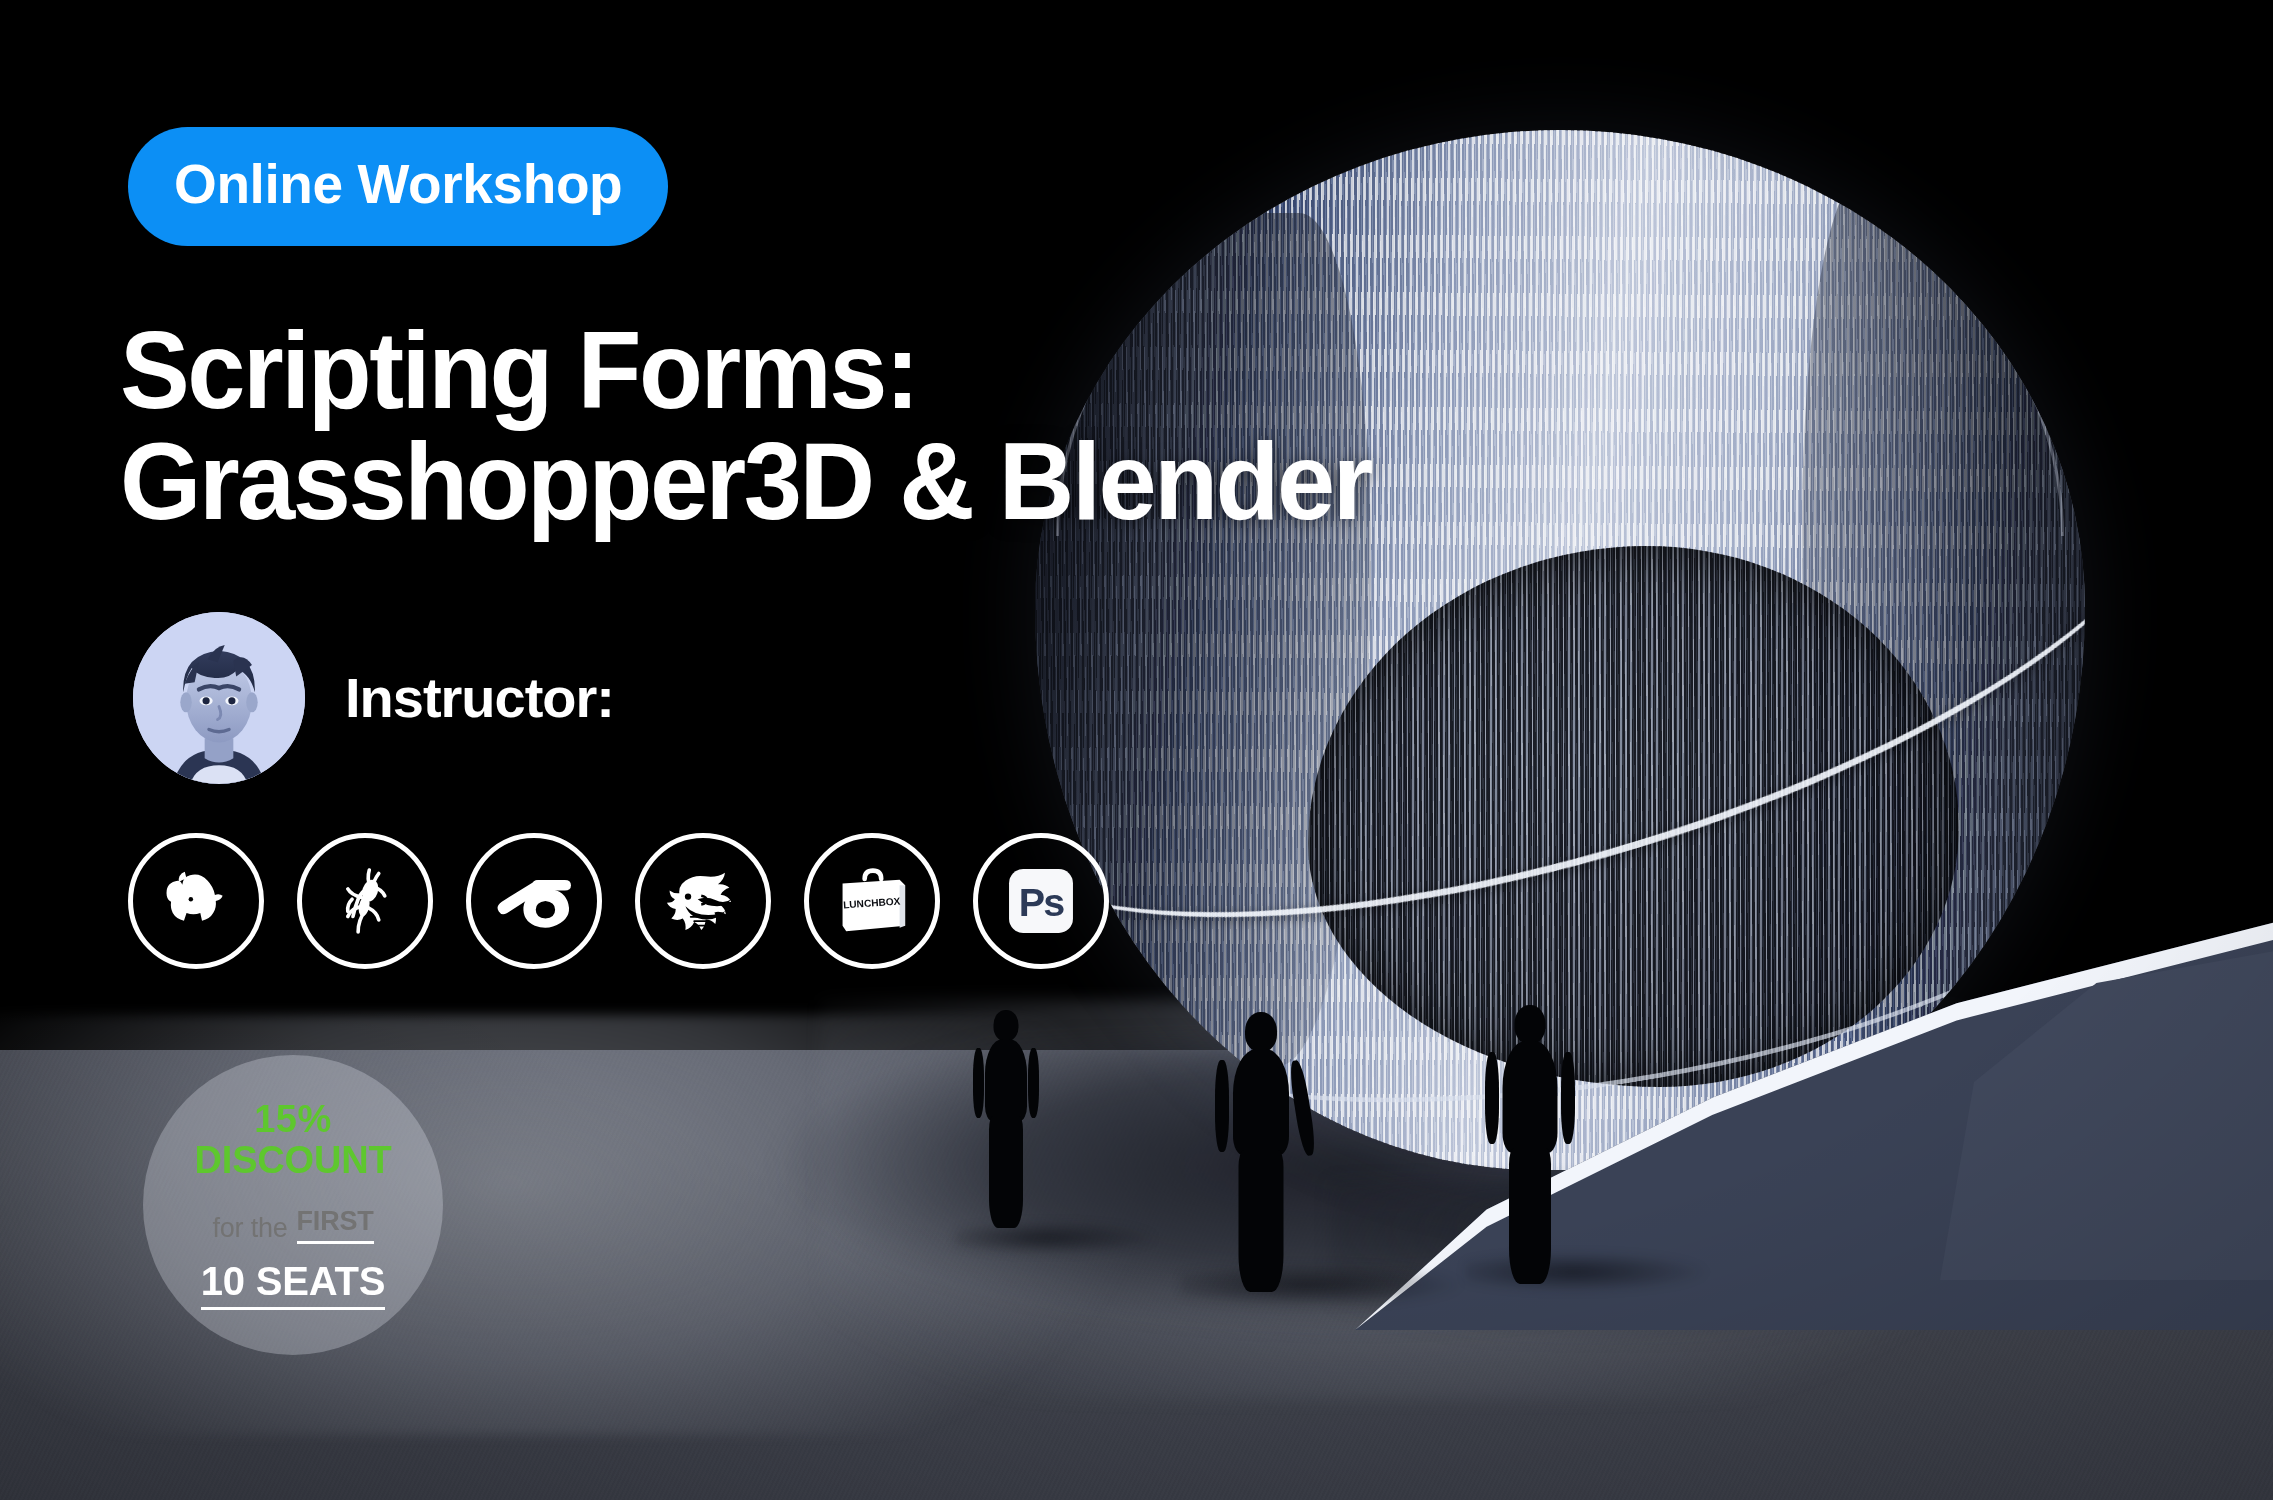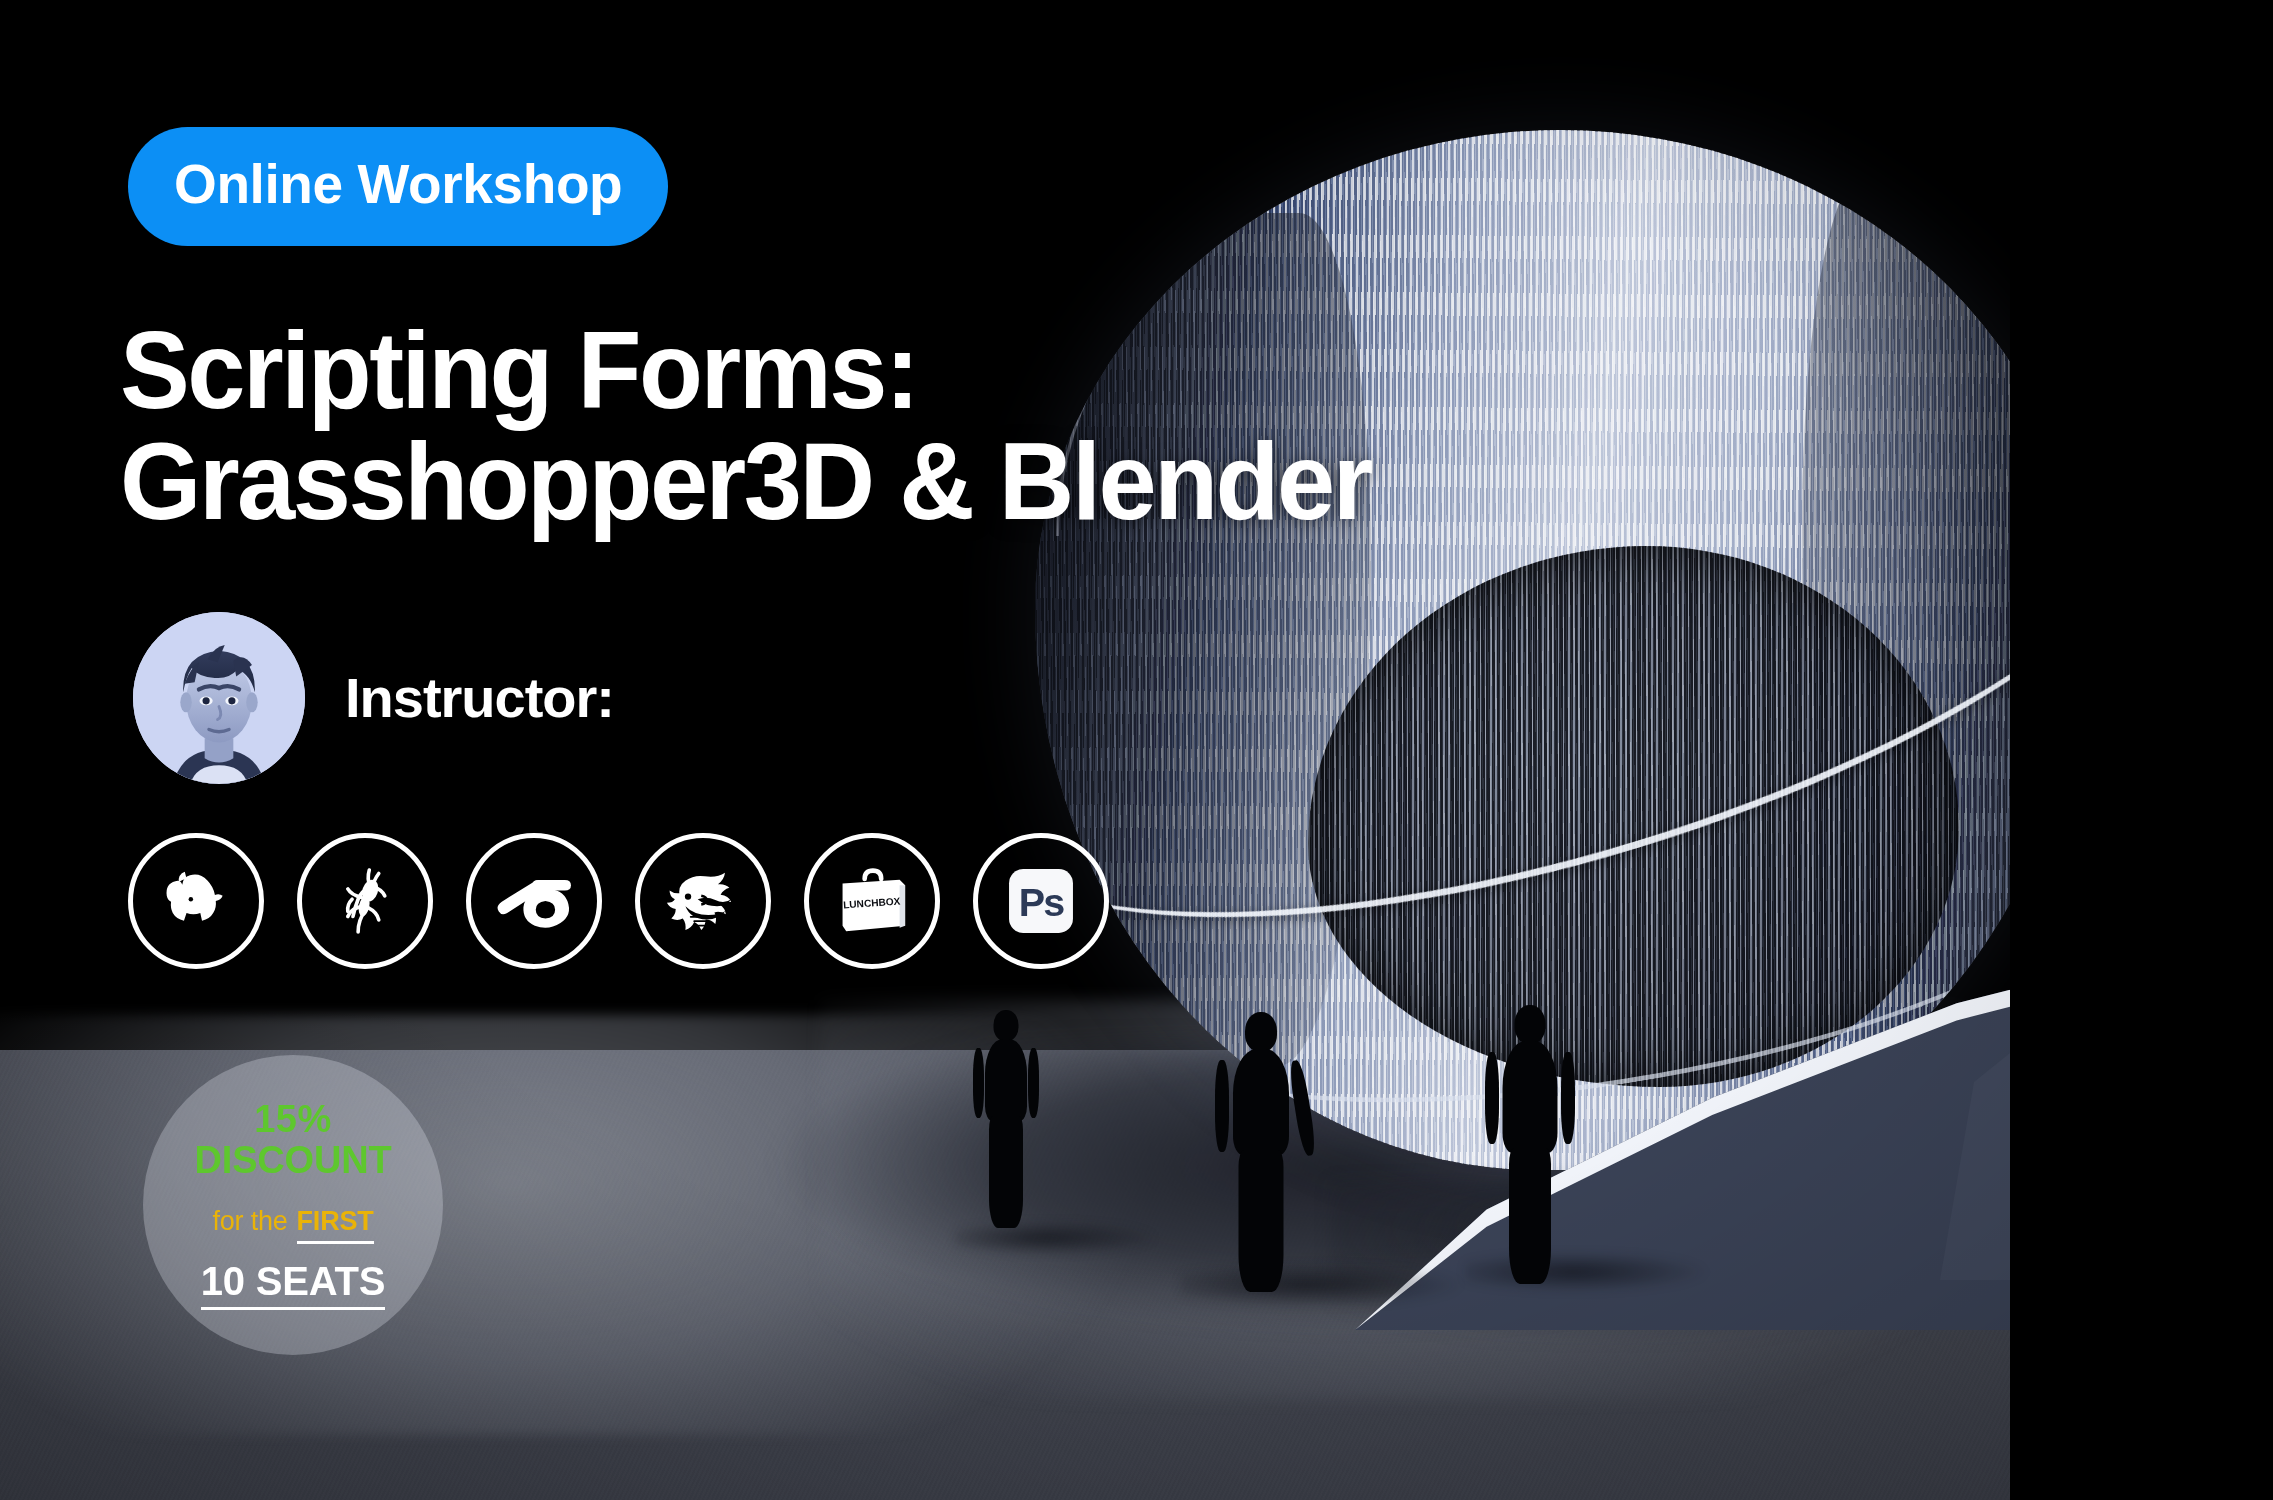--- a/index.html
+++ b/index.html
@@ -6,21 +6,21 @@
   * { margin:0; padding:0; box-sizing:border-box; }
   html,body { background:#000; }
   body {
     width:2273px; height:1500px;
     font-family:"Liberation Sans", sans-serif;
     overflow:hidden;
   }
 
   .banner {
     position:relative;
-    width:2010px; height:1500px;
+    width:2273px; height:1500px;
     background:#000000;
     overflow:hidden;
     padding-left:8px;
   }
 
   
   .scene { position:absolute; inset:0; overflow:hidden; }
 
   
   .backdrop {
@@ -284,23 +284,23 @@
   }
   .d-pct{
     color:#5ec72e; font-weight:700; font-size:38px; line-height:1;
     letter-spacing:.5px;
   }
   .d-word{
     color:#5ec72e; font-weight:700; font-size:38px; line-height:1.05;
     letter-spacing:-.2px; margin-top:3px;
   }
   .d-first{
-    color:#eab308; font-size:27px; line-height:1.1; margin-top:26px;
+    color:#737373; font-size:27px; line-height:1.1; margin-top:26px;
     font-weight:400; letter-spacing:-.2px;
-    display:flex; align-items:flex-start; gap:9px; justify-content:center;
+    display:flex; align-items:flex-end; gap:9px; justify-content:center;
   }
   .d-first b{ font-weight:700; border-bottom:3px solid #fff; padding-bottom:4px; }
   .d-seats{
     color:#ffffff; font-weight:700; font-size:40px; line-height:1.05;
     margin-top:16px; letter-spacing:-.2px;
     border-bottom:3px solid #fff; padding-bottom:5px;
   }
 
   
   .vignette{

